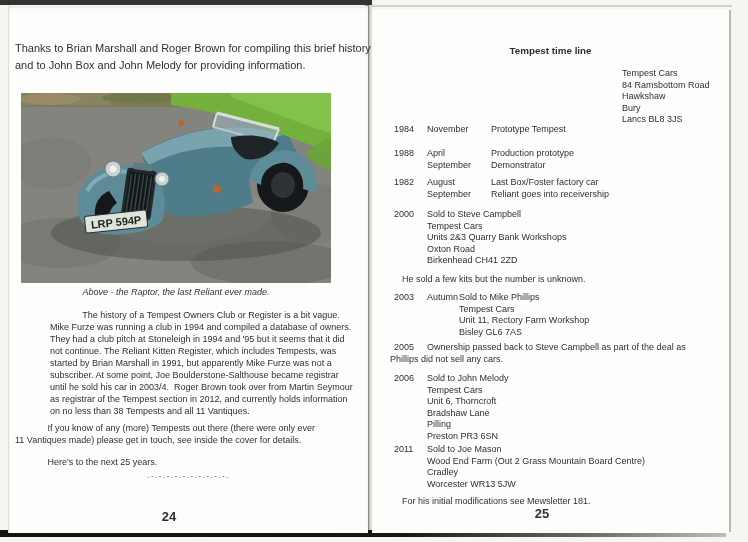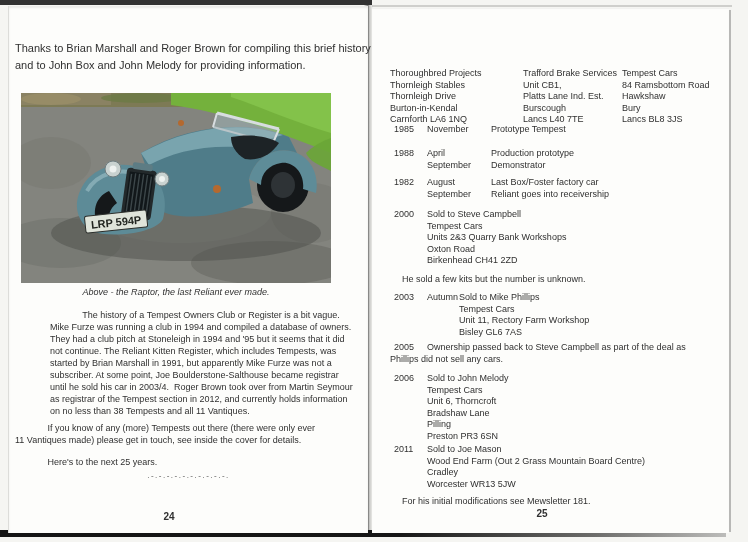--- a/index.html
+++ b/index.html
@@ -13,21 +13,21 @@
   #left-page{left:8px;top:6px;width:359px;height:527px;
     border-left:1px solid #dcdcd9;
     box-shadow:inset 0 2px 2px rgba(0,0,0,.08);}
   #right-page{left:372px;top:8px;width:357px;height:525px;
     box-shadow:inset 0 1px 1px rgba(0,0,0,.05);}
   .txt{position:absolute;white-space:pre;font-size:9px;line-height:12px;color:#303030;}
   .intro{font-size:11px;line-height:17px;}
   .caption{white-space:normal;text-align:center;font-style:italic;}
   .r{font-size:9px;line-height:11.5px;}
   .title{font-weight:bold;font-size:9.8px;text-align:center;white-space:normal;}
-  .pn{font-weight:bold;font-size:10px;text-align:center;white-space:normal;}
+  .pn{font-weight:bold;font-size:13px;text-align:center;white-space:normal;}
   .entry{position:absolute;left:0;top:0;width:100%;height:0;overflow:visible;}
   .yr{position:absolute;left:22px;}
   .mo{position:absolute;left:55px;}
   .de{position:absolute;left:119px;}
   .det55{position:absolute;left:55px;}
   .det87{position:absolute;left:87px;}
   .note{left:18px;margin-left:12px;}
   .divider{letter-spacing:1.5px;font-size:8px;color:#4a4a4a;text-align:center;white-space:normal;}
   
   #top-edge{position:absolute;left:0;top:0;width:372px;height:5px;background:#1d1d1d;opacity:.9;}
@@ -116,39 +116,30 @@
 
   <div class="txt" style="left:6px;top:450px;">             Here's to the next 25 years.</div>
 
   <div class="txt divider" style="left:0;top:464px;width:100%;">.-.-.-.-.-.-.-.-.-.-.</div>
 
   <div class="txt pn" style="left:0;top:505px;width:320px;">24</div>
 </div>
 
 <div class="page" id="right-page">
 
-
-  <div class="txt r" style="left:18px;top:60px;">Thoroughbred Projects
-Thornleigh Stables
-Thornleigh Drive
-Burton-in-Kendal
-Carnforth LA6 1NQ</div>
-  <div class="txt r" style="left:151px;top:60px;">Trafford Brake Services
-Unit CB1,
-Platts Lane Ind. Est.
-Burscough
-Lancs L40 7TE</div>
+  <div class="txt title" style="left:0;top:37px;width:100%;">Tempest time line</div>
+
   <div class="txt r" style="left:250px;top:60px;">Tempest Cars
 84 Ramsbottom Road
 Hawkshaw
 Bury
 Lancs BL8 3JS</div>
 
   <div class="entry" style="top:116px;">
-    <span class="txt r yr">1985</span>
+    <span class="txt r yr">1984</span>
     <span class="txt r mo">November</span>
     <span class="txt r de">Prototype Tempest</span>
   </div>
 
   <div class="entry" style="top:140px;">
     <span class="txt r yr">1988</span>
     <span class="txt r mo">April
 September</span>
     <span class="txt r de">Production prototype
 Demonstrator</span>

